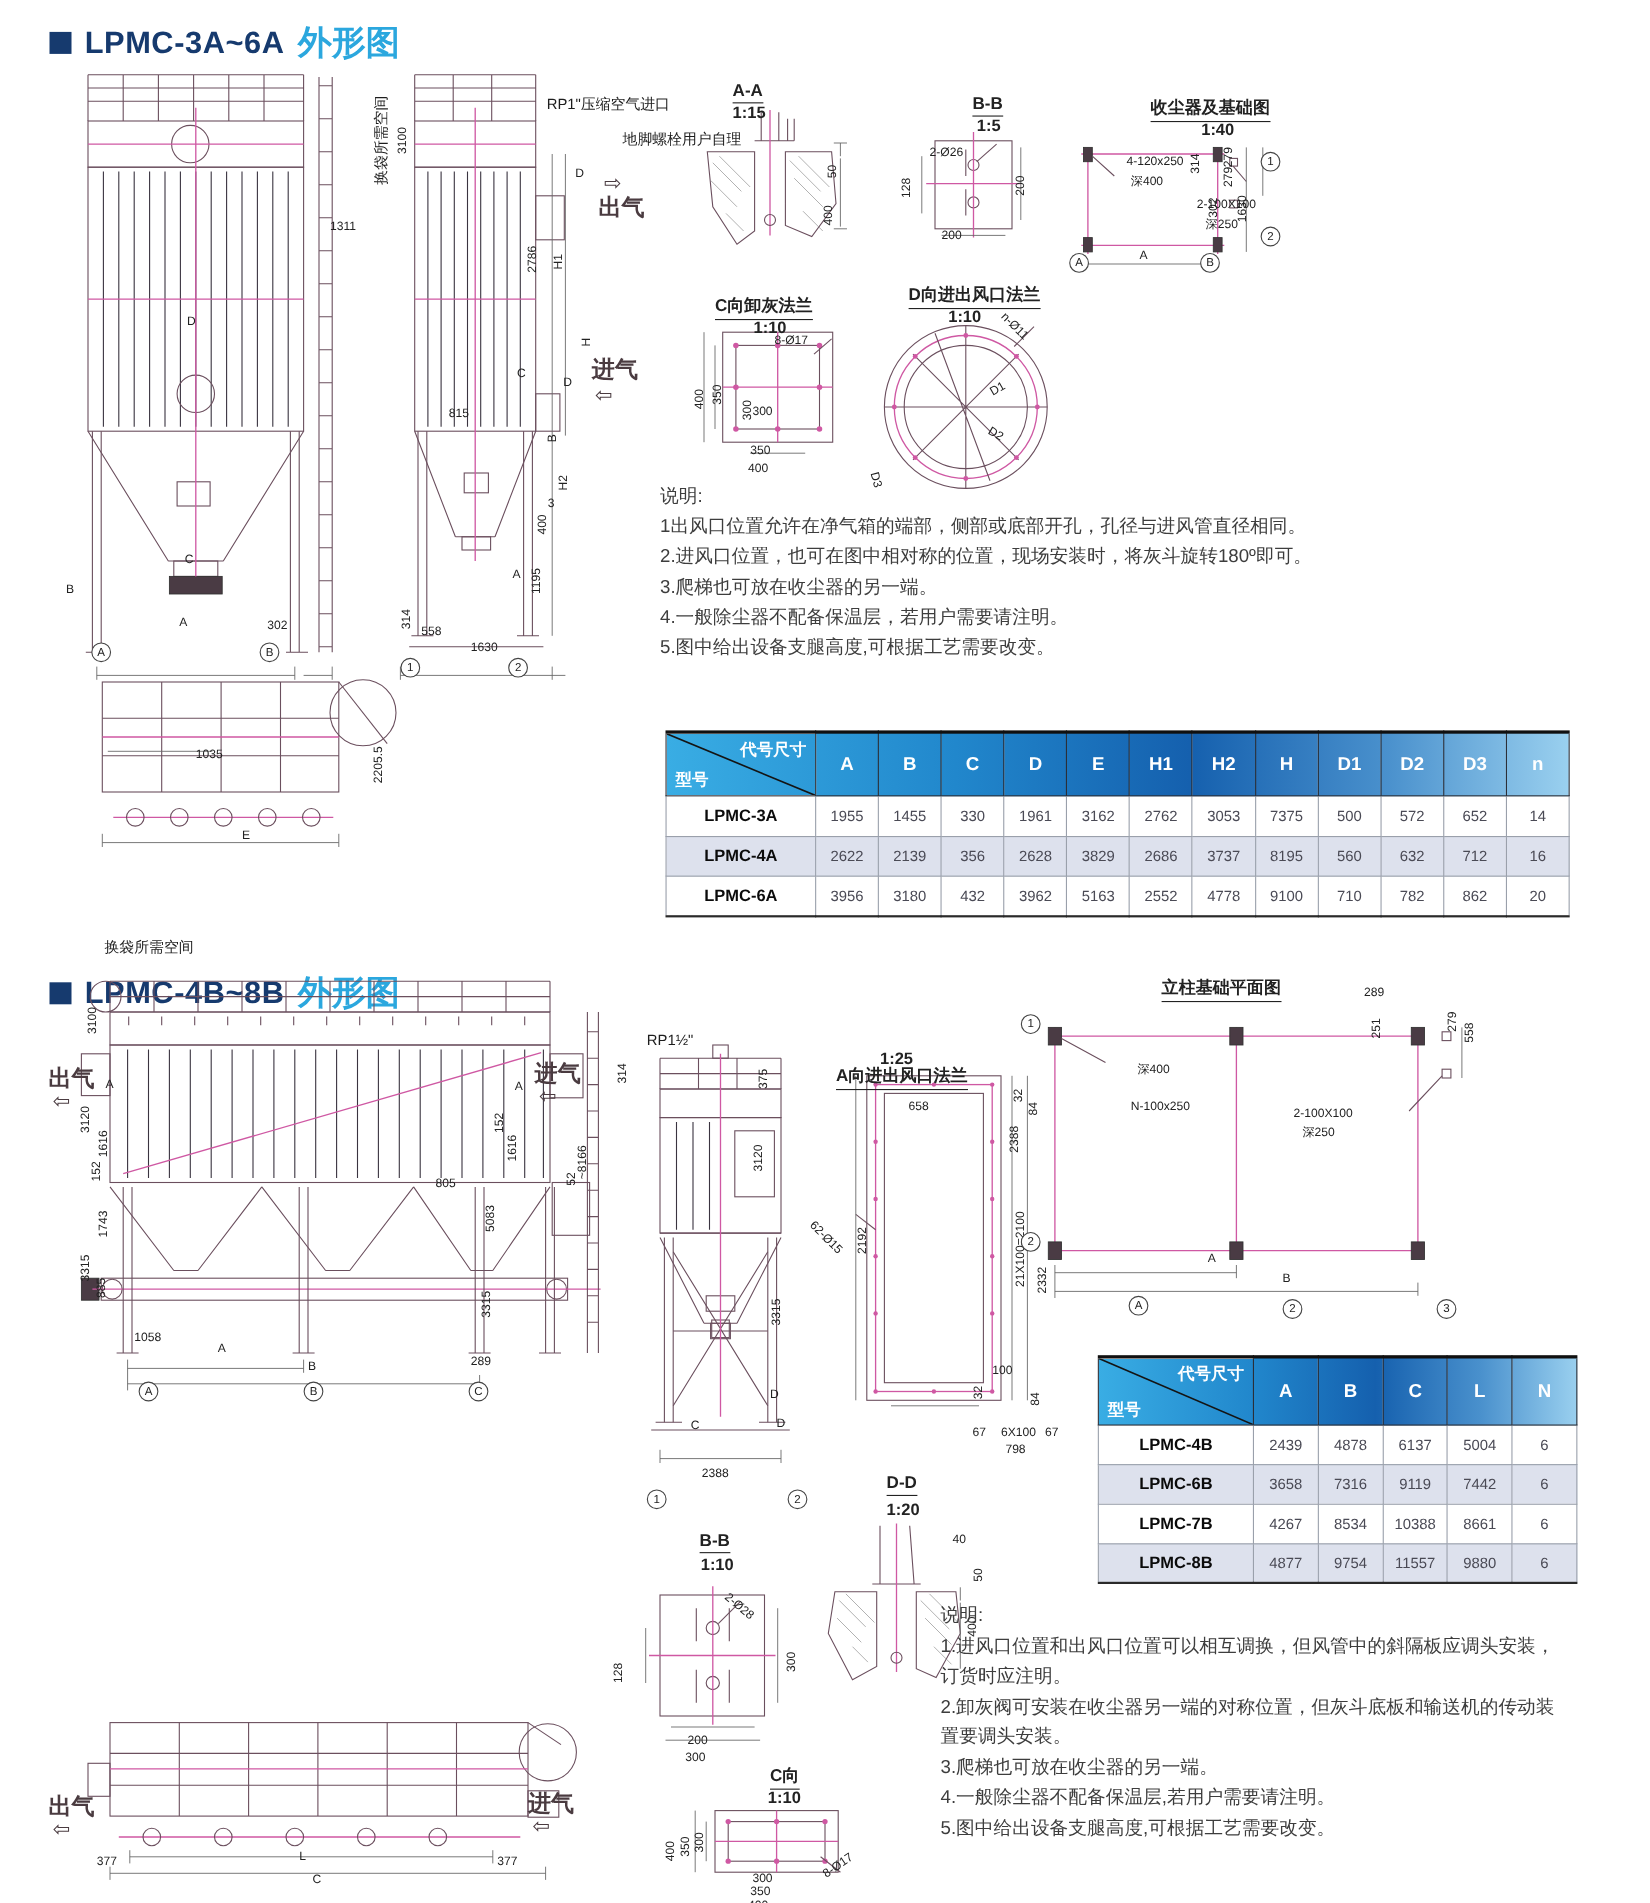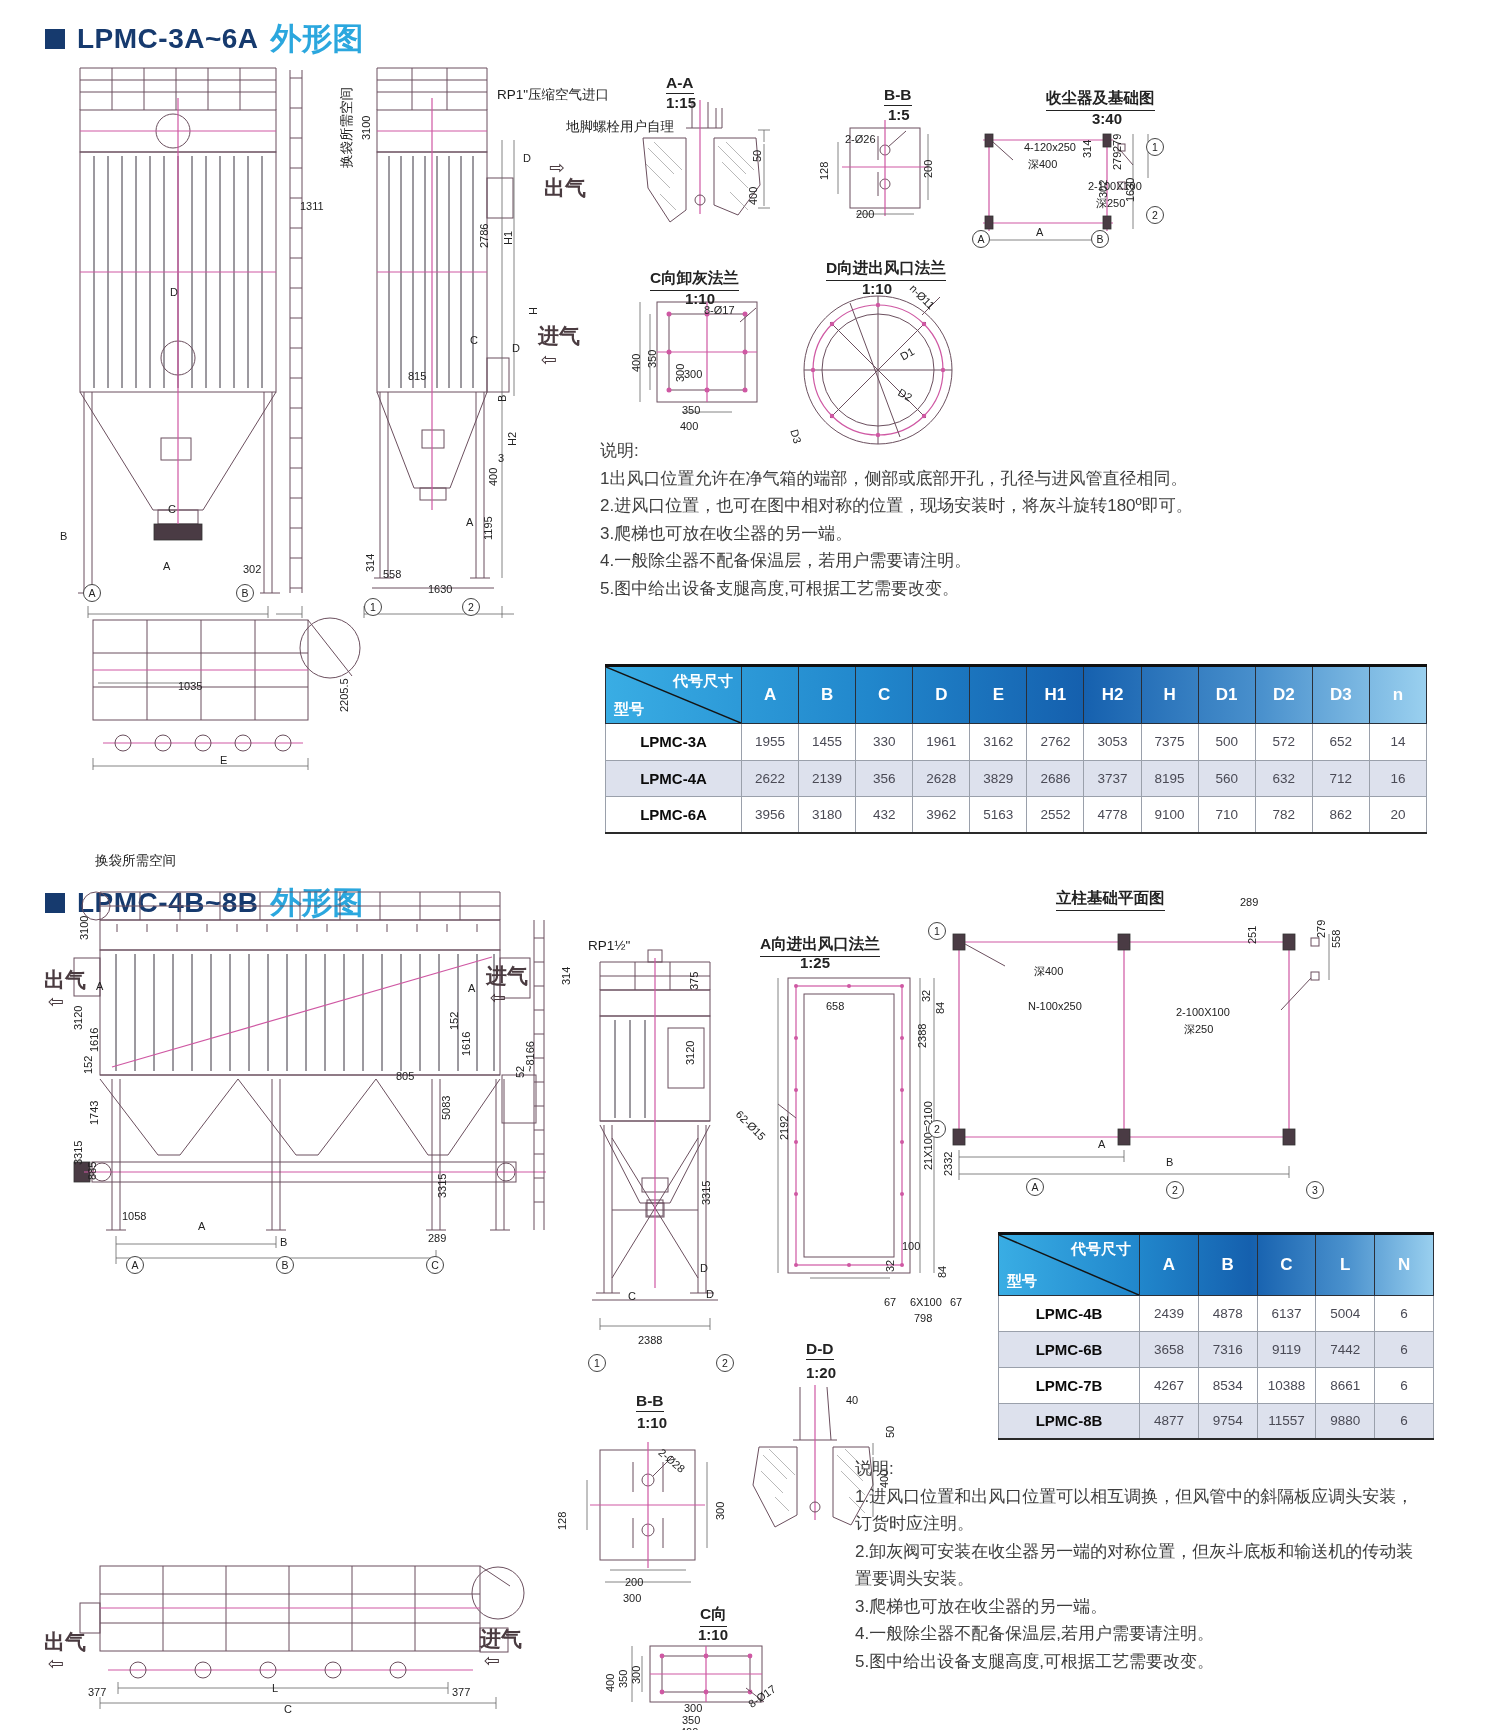--- a/index.html
+++ b/index.html
@@ -198,21 +198,21 @@
   <div class="ann-layer">
       <span class="ann lbl" style="left: 338px; top: 168px; transform: rotate(-90deg);">换袋所需空间</span>
       <span class="ann dim" style="left: 360px; top: 140px; transform: rotate(-90deg);">3100</span>
       <span class="ann lbl" style="left: 497px; top: 86px;">RP1"压缩空气进口</span>
       <span class="ann lbl" style="left: 566px; top: 118px;">地脚螺栓用户自理</span>
       <span class="ann t" style="left: 666px; top: 74px;">A-A</span>
       <span class="ann ts" style="left: 666px; top: 94px;">1:15</span>
       <span class="ann t" style="left: 884px; top: 86px;">B-B</span>
       <span class="ann ts" style="left: 888px; top: 106px;">1:5</span>
       <span class="ann t" style="left: 1046px; top: 88px;">收尘器及基础图</span>
-      <span class="ann ts" style="left: 1092px; top: 110px;">3:40</span>
+      <span class="ann ts" style="left: 1092px; top: 110px;">1:40</span>
       <span class="ann arrow" style="left: 549px; top: 156px;">⇨</span>
       <span class="ann flow" style="left: 544px; top: 174px;">出气</span>
       <span class="ann flow" style="left: 538px; top: 322px;">进气</span>
       <span class="ann arrow" style="left: 541px; top: 348px;">⇦</span>
       <span class="ann t" style="left: 650px; top: 268px;">C向卸灰法兰</span>
       <span class="ann ts" style="left: 685px; top: 290px;">1:10</span>
       <span class="ann t" style="left: 826px; top: 258px;">D向进出风口法兰</span>
       <span class="ann ts" style="left: 862px; top: 280px;">1:10</span>
       <span class="ann dim" style="left: 300px; top: 200px;">1311</span>
       <span class="ann dim" style="left: 170px; top: 286px;">D</span>
@@ -558,24 +558,24 @@
       <span class="ann ts" style="left: 698px; top: 1626px;">1:10</span>
       <span class="ann dim" style="left: 604px; top: 1692px; transform: rotate(-90deg);">400</span>
       <span class="ann dim" style="left: 617px; top: 1688px; transform: rotate(-90deg);">350</span>
       <span class="ann dim" style="left: 630px; top: 1684px; transform: rotate(-90deg);">300</span>
       <span class="ann dim" style="left: 746px; top: 1700px; transform: rotate(-35deg);">8-Ø17</span>
       <span class="ann dim" style="left: 684px; top: 1702px;">300</span>
       <span class="ann dim" style="left: 682px; top: 1714px;">350</span>
       <span class="ann dim" style="left: 680px; top: 1726px;">400</span>
       <span class="ann t" style="left: 806px; top: 1340px;">D-D</span>
       <span class="ann ts" style="left: 806px; top: 1364px;">1:20</span>
-      <span class="ann dim" style="left: 846px; top: 1394px;">40</span>
+      <span class="ann dim" style="left: 866px; top: 1394px;">40</span>
       <span class="ann dim" style="left: 884px; top: 1438px; transform: rotate(-90deg);">50</span>
       <span class="ann dim" style="left: 878px; top: 1488px; transform: rotate(-90deg);">400</span>
-      <span class="ann t" style="left: 760px; top: 934px;">A向进出风口法兰</span>
+      <span class="ann t" style="left: 760px; top: 968px;">A向进出风口法兰</span>
       <span class="ann ts" style="left: 800px; top: 954px;">1:25</span>
       <span class="ann dim" style="left: 920px; top: 1002px; transform: rotate(-90deg);">32</span>
       <span class="ann dim" style="left: 934px; top: 1014px; transform: rotate(-90deg);">84</span>
       <span class="ann dim" style="left: 826px; top: 1000px;">658</span>
       <span class="ann dim" style="left: 778px; top: 1140px; transform: rotate(-90deg);">2192</span>
       <span class="ann dim" style="left: 922px; top: 1170px; transform: rotate(-90deg);">21X100=2100</span>
       <span class="ann dim" style="left: 942px; top: 1176px; transform: rotate(-90deg);">2332</span>
       <span class="ann dim" style="left: 742px; top: 1108px; transform: rotate(45deg);">62-Ø15</span>
       <span class="ann dim" style="left: 902px; top: 1240px;">100</span>
       <span class="ann dim" style="left: 936px; top: 1278px; transform: rotate(-90deg);">84</span>

